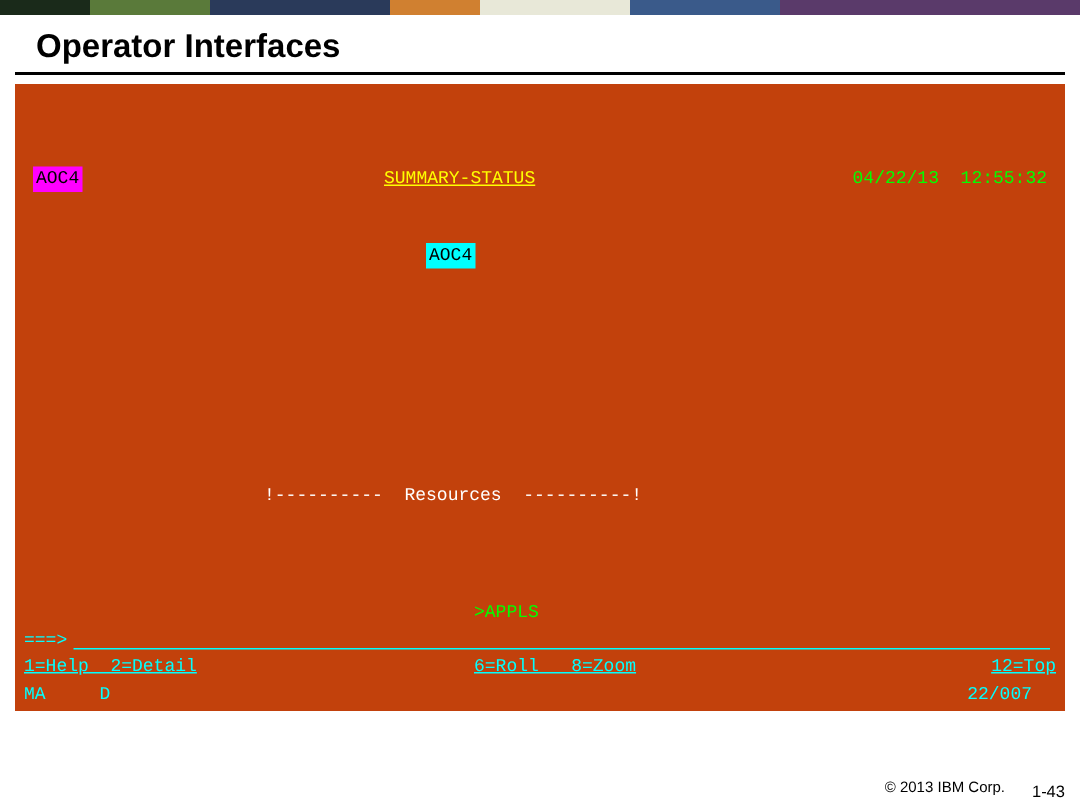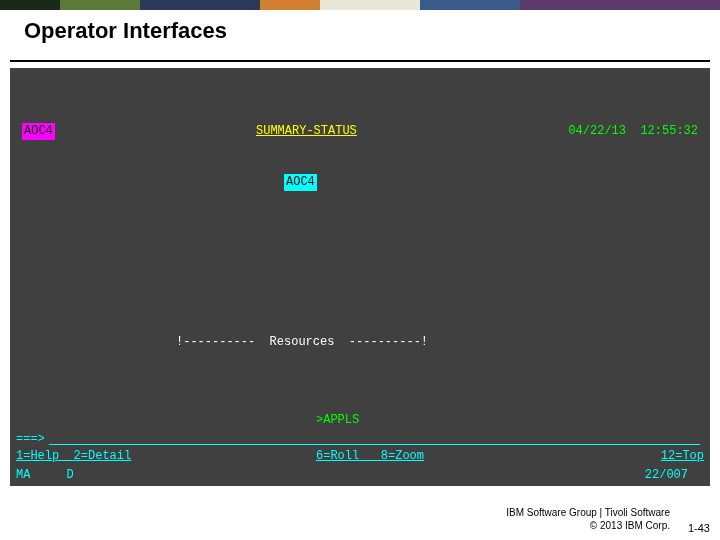--- a/index.html
+++ b/index.html
@@ -21,27 +21,27 @@
   .strip-dark2 { background: #2a3a5a; width: 120px; }
   .strip-orange { background: #d08030; width: 60px; }
   .strip-white { background: #e8e8d8; width: 100px; }
   .strip-blue { background: #3a5a8a; width: 100px; }
   .strip-purple { background: #5a3a6a; width: 200px; }
 
   .slide-title {
     font-size: 22px;
     font-weight: bold;
     color: #000;
-    padding: 8px 14px 16px 14px;
+    padding: 8px 14px 4px 14px;
     border-bottom: 2px solid #000;
     margin: 0 10px;
   }
 
   .terminal {
-    background: #404040;
+    background: #c2410c;
     margin: 6px 10px 0 10px;
     height: 418px;
     font-family: "Courier New", monospace;
     font-size: 12px;
     line-height: 17px;
     position: relative;
     padding: 4px 6px;
     white-space: pre;
   }
   .row { display: flex; position: relative; height: 17px; }
@@ -140,16 +140,15 @@
   </div>
 
   <div class="row" style="position:absolute; bottom:2px; left:6px; right:22px;">
     <span class="abs cyan" style="left:0">MA     D</span>
     <span class="abs cyan" style="right:0">22/007</span>
   </div>
 
 </div>
 
 <div class="footer-slide" style="right:50px;">
-  <span>IBM Software Group | Tivoli Software</span>
   <span class="line2">© 2013 IBM Corp.</span>
 </div>
 <div class="page-num">1-43</div>
 
 </body></html>

